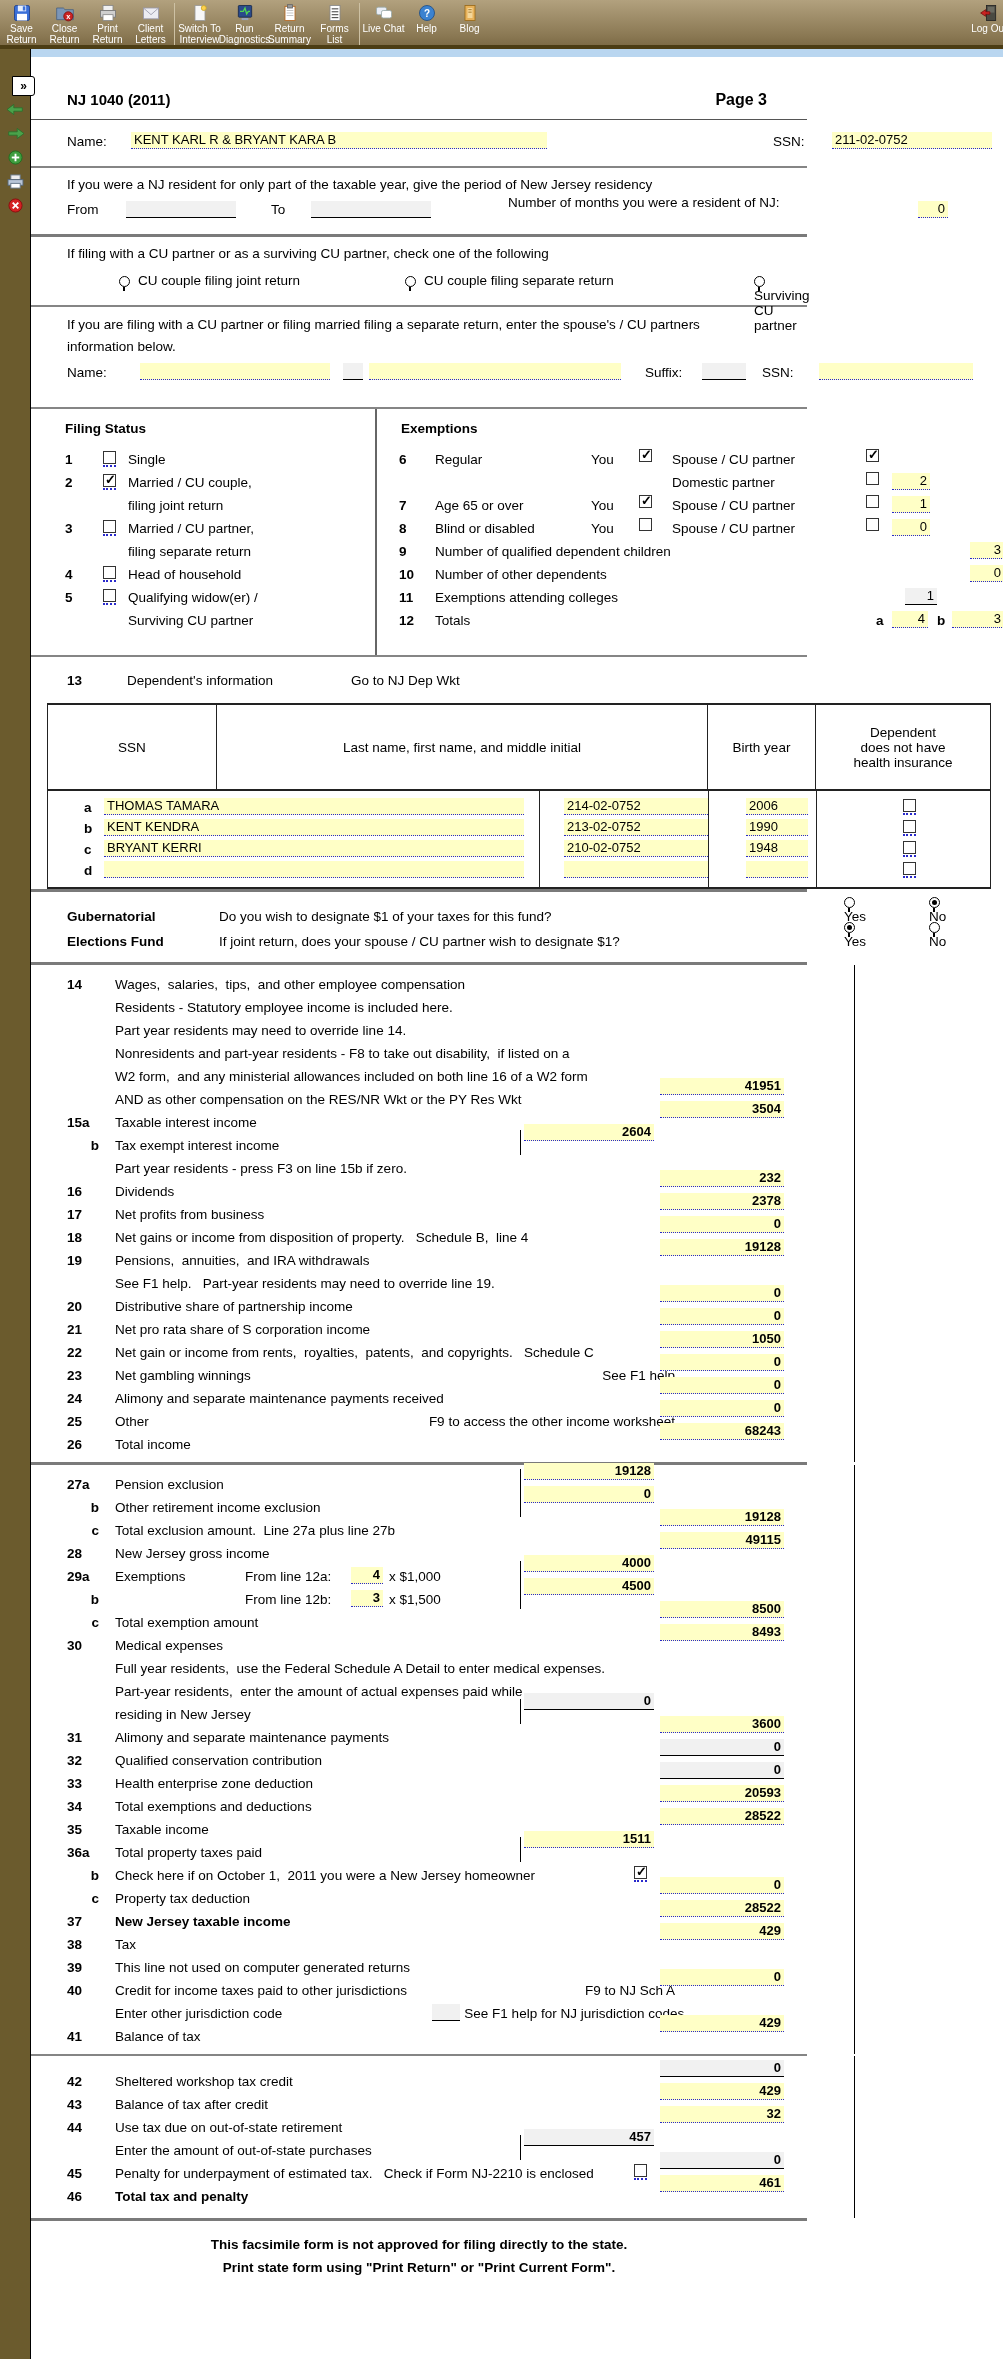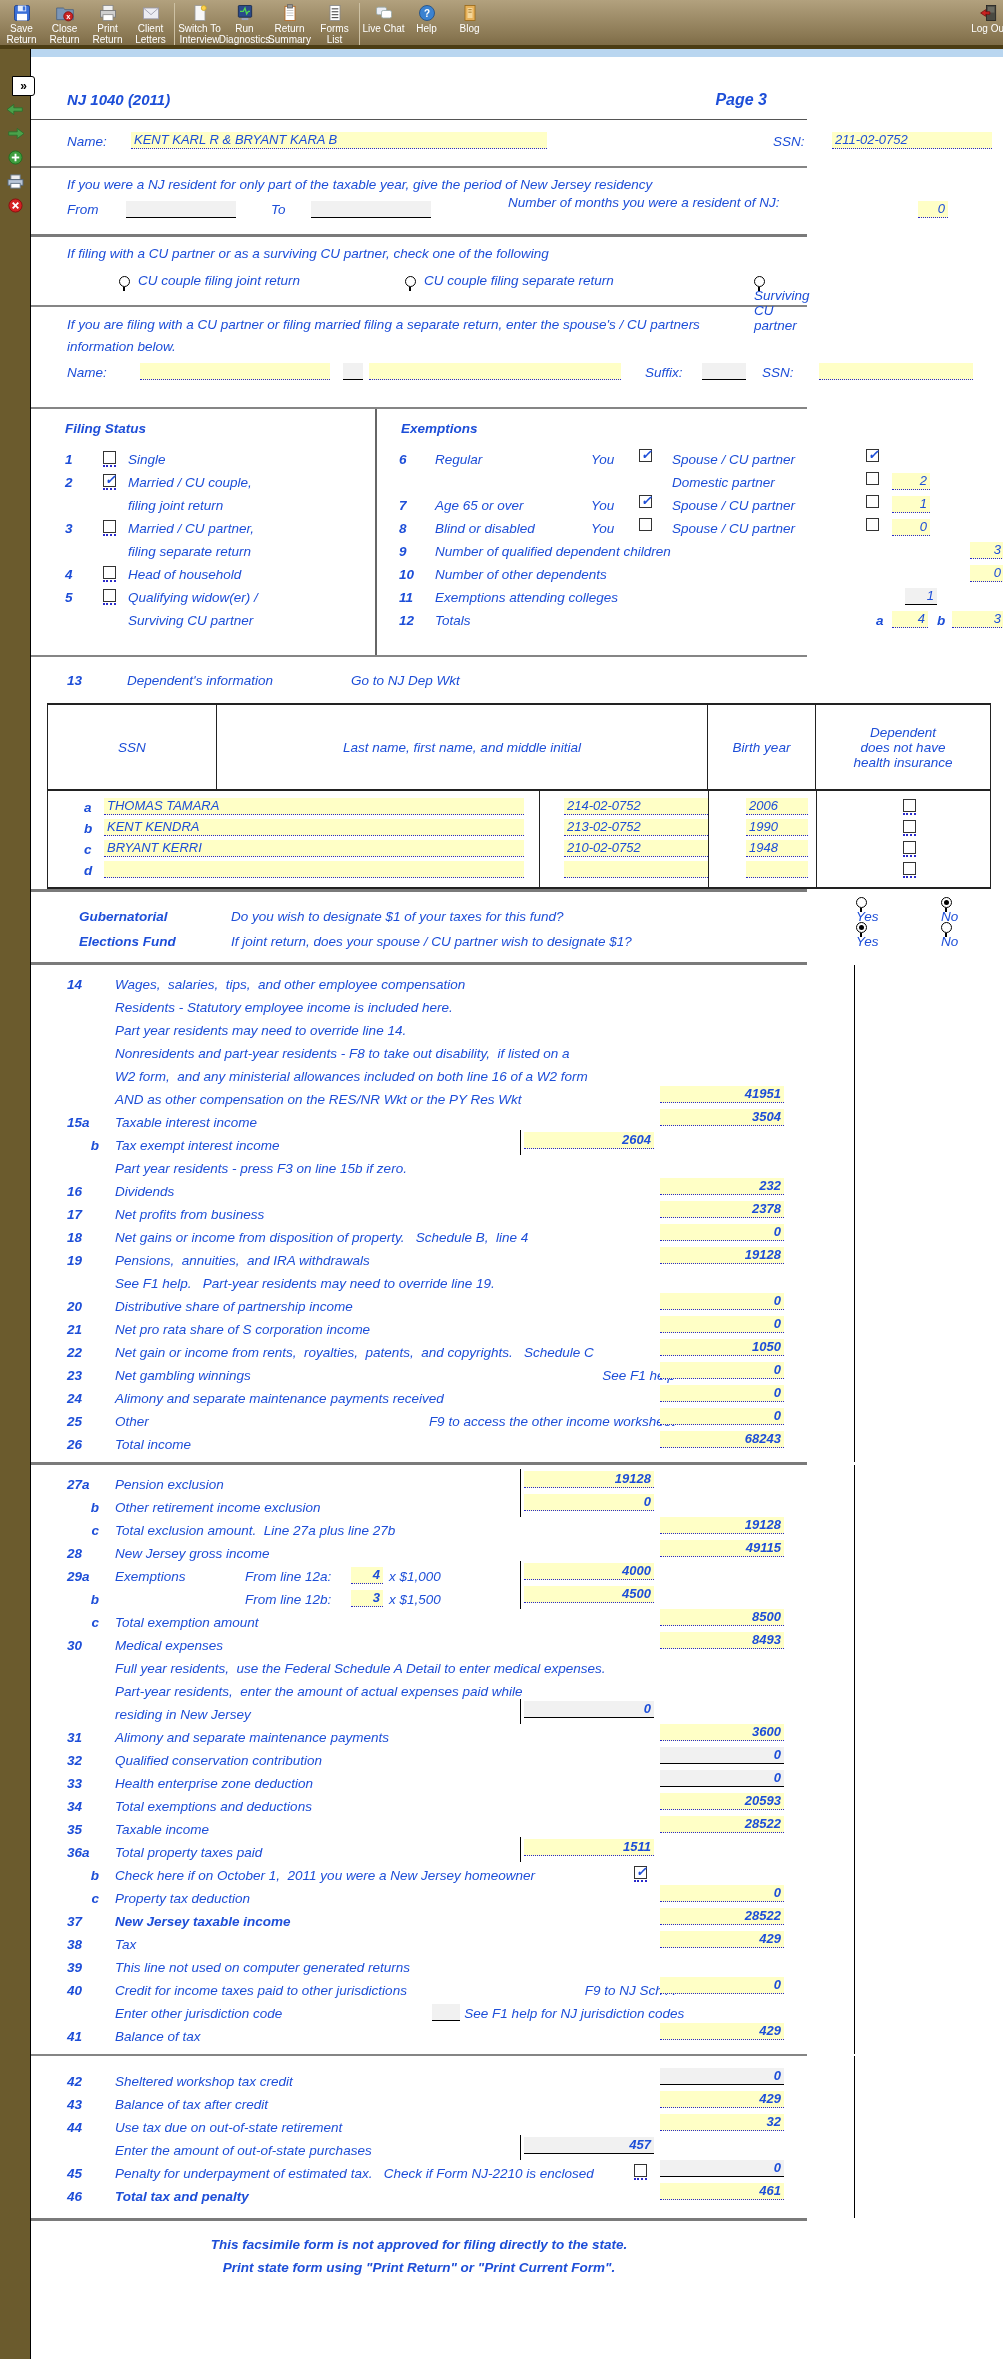--- a/index.html
+++ b/index.html
@@ -23,21 +23,21 @@
   .sb-ic { width:18px; margin:0 auto 9px auto; text-align:center; cursor:pointer; }
   .sb-ic svg { width:17px; height:15px; display:block; margin:0 auto; }
   .page { position:absolute; left:30px; top:0; width:973px; height:100%;
     background:#fff; border-left:1px solid #000; }
   .blue-strip { height:8px; background:#b9d6f0; }
   .expand-tab { position:absolute; left:-19px; top:27px; width:23px; height:20px;
     background:#fff; border:1px solid #000; border-radius:0 3px 3px 0; z-index:5;
     font-weight:bold; font-size:12px; text-align:center; line-height:18px; cursor:pointer; }
 
   
-  .form { position:relative; width:776px; font-size:13.5px; color:#1d4ed8;font-style:italic; }
+  .form { position:relative; width:776px; font-size:13.5px; color:#000000; }
   .hr  { height:2px; background:#858585; }
   .hr.thick { height:3px; background:#7a7a7a; }
   .sec { position:relative; }
   .vline { position:absolute; left:823px; top:0; bottom:0; width:1px; background:#000; }
 
   .fld { background:#FFFFC6; border-bottom:1px dotted #2929cc; display:inline-block;
     height:17px; line-height:16px; font-size:13px; padding:0 3px; cursor:text; }
   .fld.num { text-align:right; }
   .fld.g { background:#f1f1f1; border-bottom:1px solid #000; }
 
@@ -143,21 +143,21 @@
   .dt-body { position:relative; padding:5px 0 7px 0; }
   .dt-vl { position:absolute; top:0; bottom:0; width:1px; background:#222; }
   .dt-row { position:relative; height:21px; }
   .dt-row .ltr { position:absolute; left:36px; bottom:2px; font-weight:bold; }
   .dt-row .f-nm { position:absolute; left:56px; bottom:2px; width:420px; text-align:left; }
   .dt-row .f-ss { position:absolute; left:516px; bottom:2px; width:144px; text-align:left; }
   .dt-row .f-by { position:absolute; left:698px; bottom:2px; width:62px; text-align:left; }
   .dt-row .cbp { position:absolute; left:855px; bottom:2px; }
 
   
-  .gub { height:70px;margin-left:12px; }
+  .gub { height:70px; }
   .g-row { position:relative; height:25px; }
   .gub .g-rows { padding-top:10px; }
   .g-title { position:absolute; left:36px; bottom:3px; font-weight:bold; }
   .g-q { position:absolute; left:188px; bottom:3px; }
   .g-yes { position:absolute; left:813px; bottom:3px; }
   .g-no  { position:absolute; left:898px; bottom:3px; }
   .g-yes .radio, .g-no .radio { margin-right:7px; }
 
   
   .lsec { padding:6px 0 8px 0; }
@@ -165,21 +165,21 @@
     padding-left:36px; }
   .row .num { width:48px; flex:none; font-weight:bold; padding-bottom:2px; }
   .row .num.sub { text-align:right; padding-right:16px; }
   .row .lbl { padding-bottom:2px; white-space:pre; }
   .row .lbl.w130 { width:130px; flex:none; }
   .row .tmid { width:106px; flex:none; padding-bottom:2px; }
   .row .iv { width:32px; flex:none; margin:0 6px 2px 0; }
   .row .t2 { padding-bottom:2px; }
   .row .nr { margin-left:auto; margin-right:132px; padding-bottom:2px; }
   .row .jf { width:28px; flex:none; margin:0 4px 2px 150px; }
-  .cell { position:absolute; bottom:6px; }
+  .cell { position:absolute; bottom:14px; }
   .cell.r { right:23px; width:124px; }
   .cell.m { right:153px; width:130px; }
   .mdiv { position:absolute; right:286px; top:-2px; bottom:0; width:1px; background:#000; }
   .cb-m { position:absolute; right:160px; bottom:3px; }
 
   
   .footer { text-align:center; padding-top:12px; font-weight:bold; font-size:13.5px; }
   .footer div { line-height:23px; }
 </style>
 </head>

